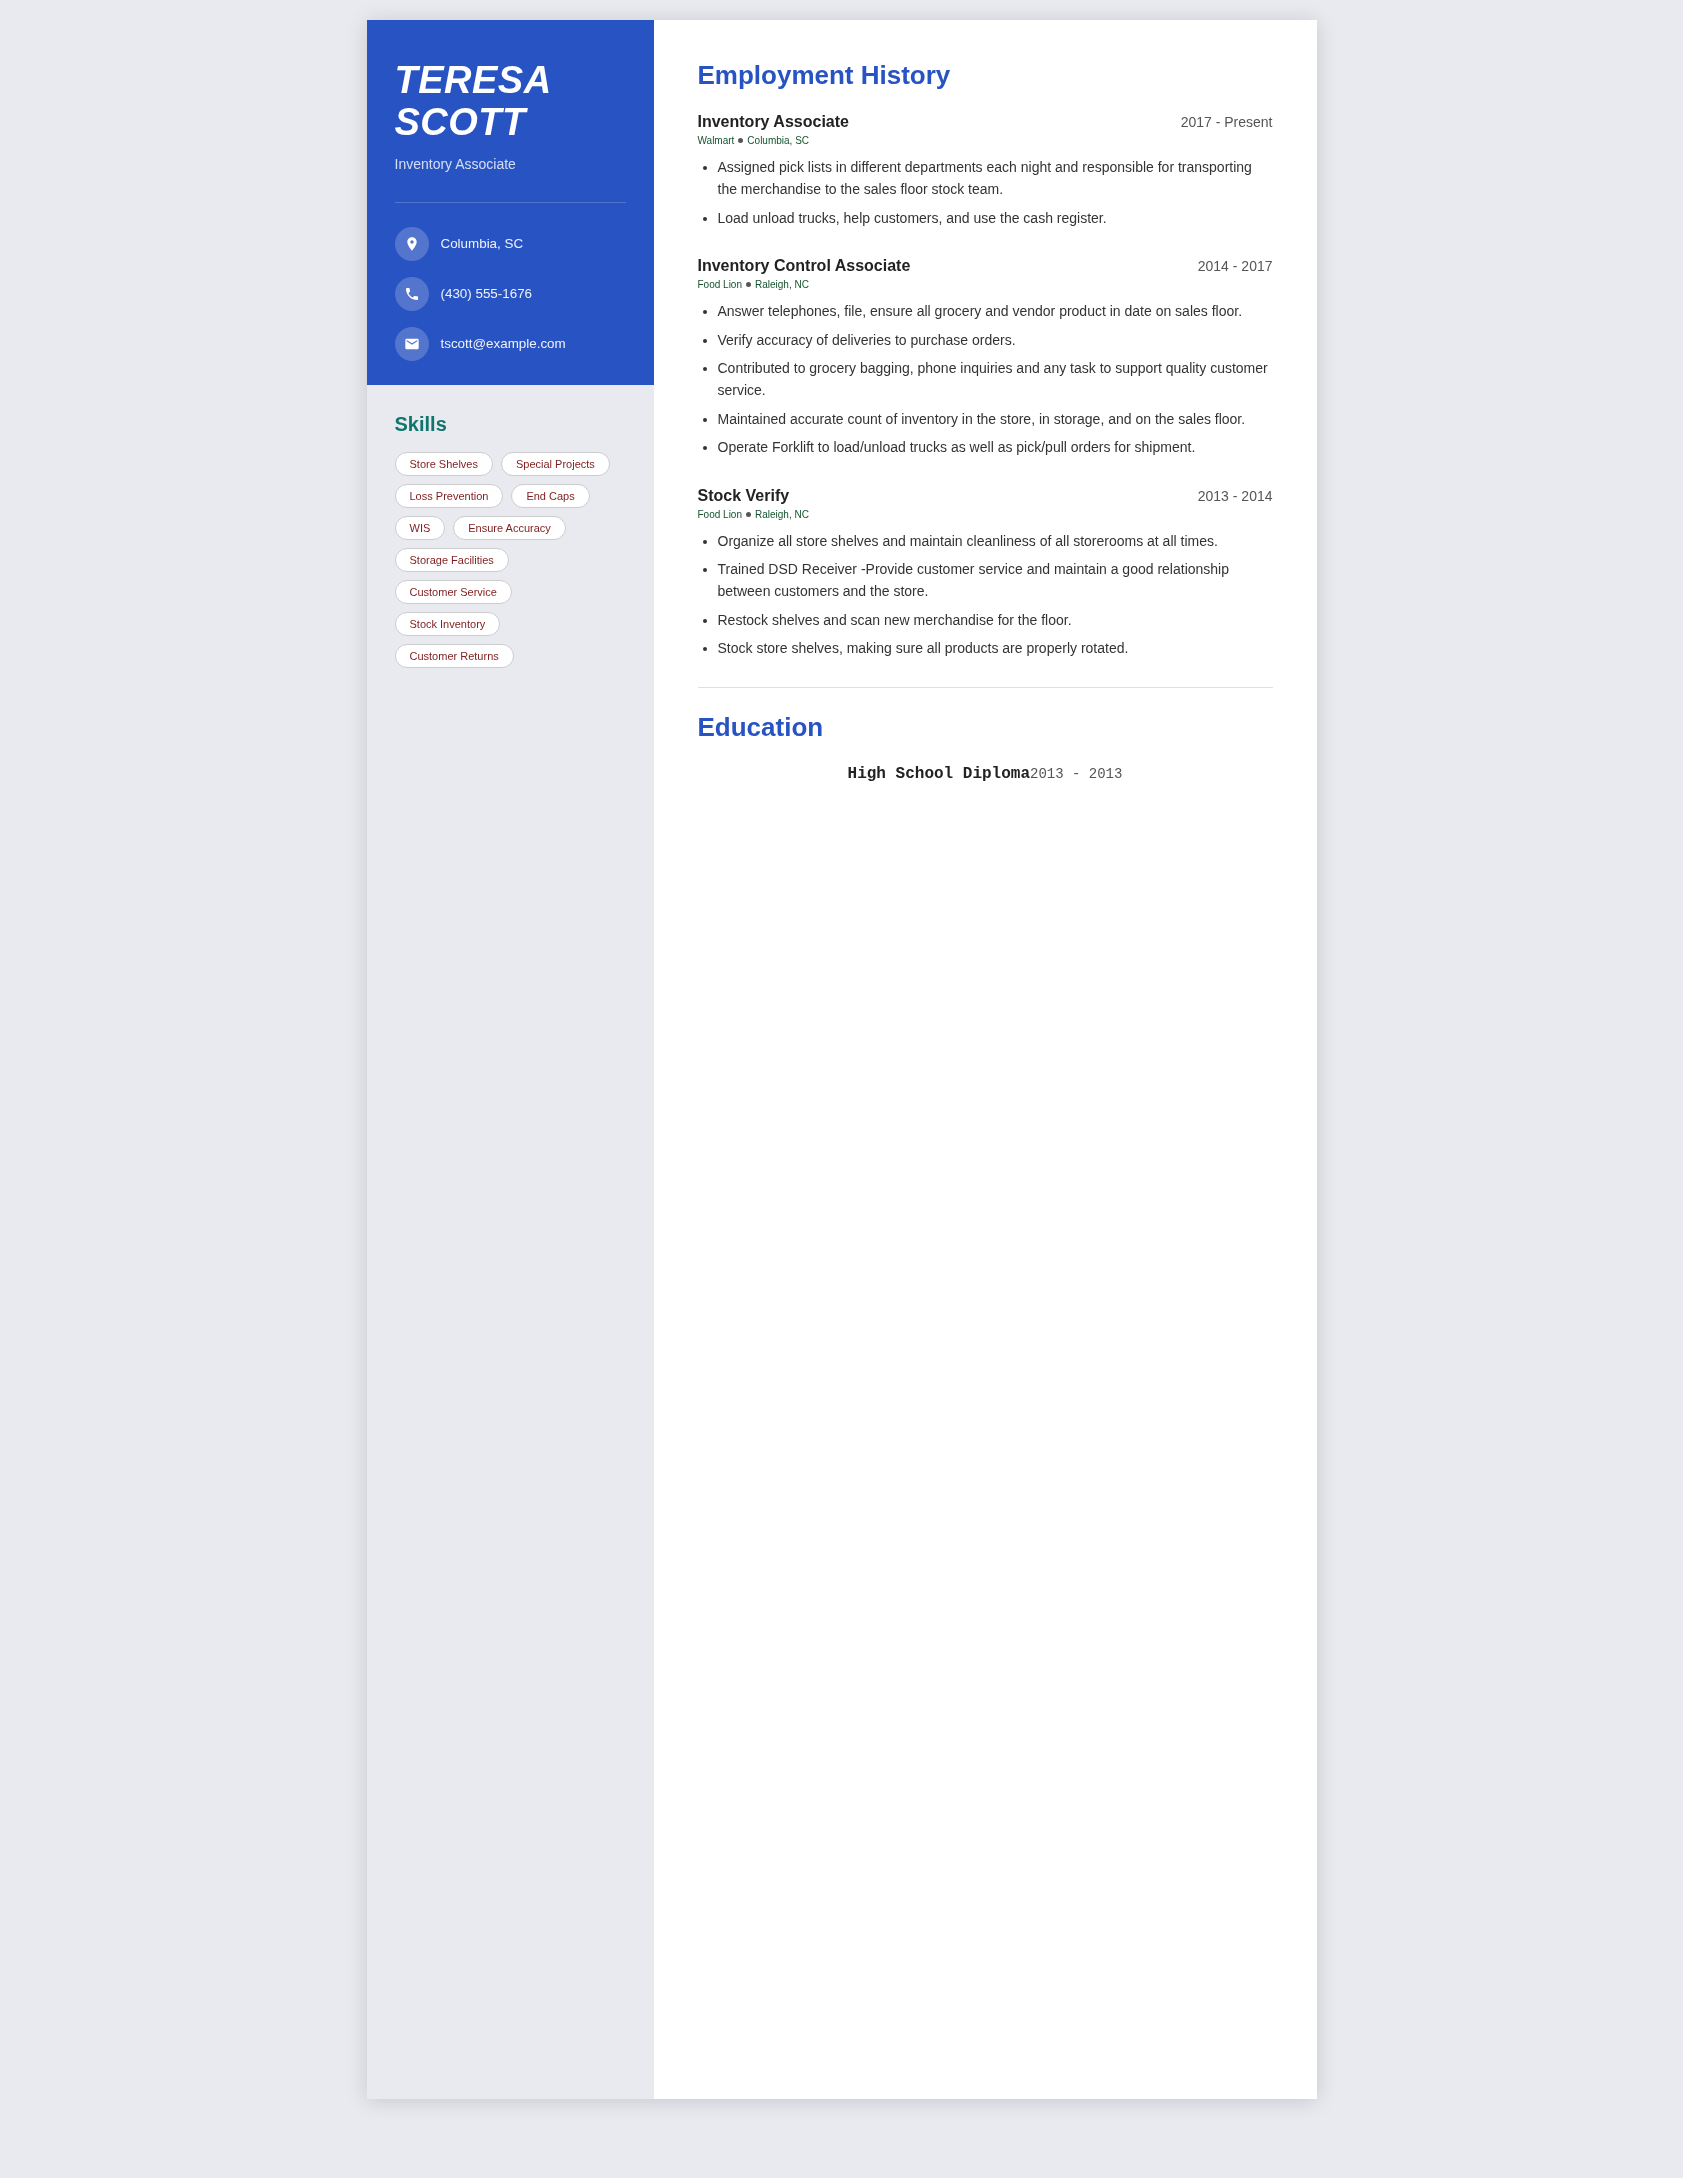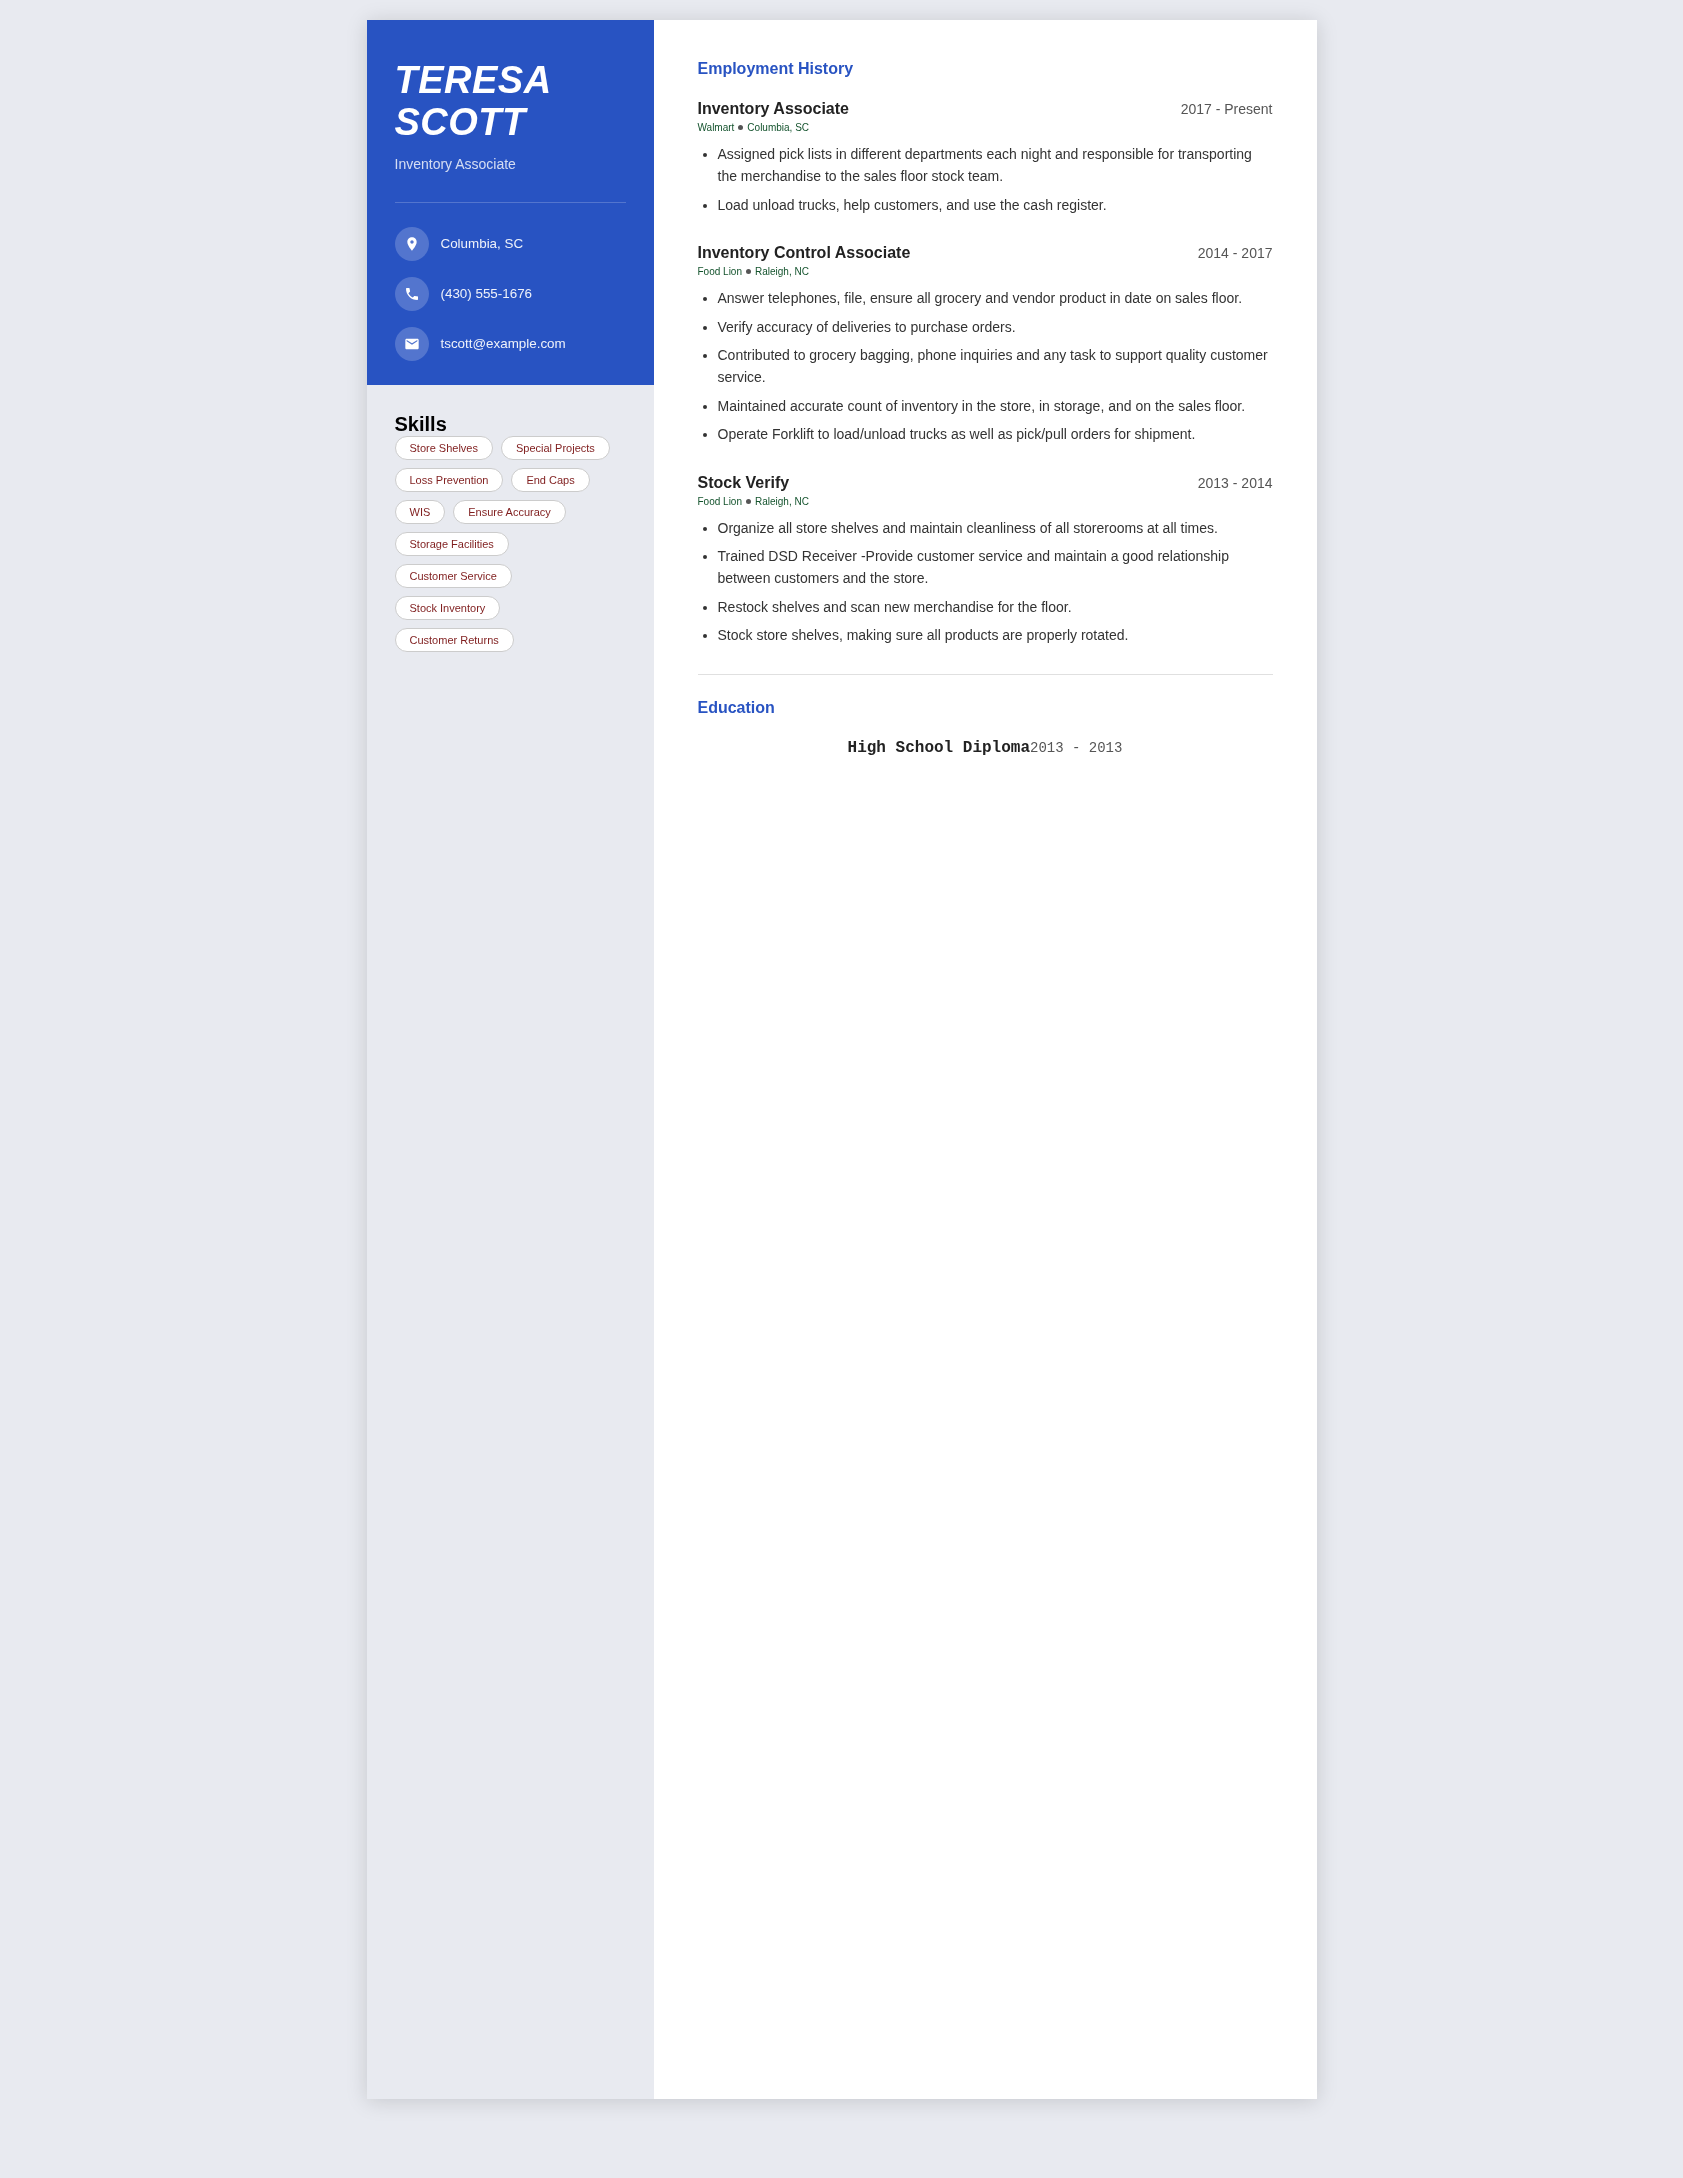--- a/index.html
+++ b/index.html
@@ -78,21 +78,22 @@
       color: rgba(255,255,255,0.92);
     }
     .sidebar-bottom {
       background: #e8eaf0;
       flex: 1;
       padding: 28px 28px;
     }
     .skills-heading {
       font-size: 20px;
       font-weight: 700;
-      color: #000000;
+      color: #0f766e;
+      margin-bottom: 16px;
     }
     .skills-list {
       display: flex;
       flex-wrap: wrap;
       gap: 8px;
     }
     .skill-tag {
       background: white;
       border: 1.5px solid #ccc;
       border-radius: 20px;
@@ -100,21 +101,21 @@
       font-size: 11px;
       color: #7f1d1d;
     }
     
     .main-content {
       flex: 1;
       padding: 40px 44px;
       background: white;
     }
     .section-title {
-      font-size: 16px;
+      font-size: 26px;
       font-weight: 700;
       color: #2853c2;
       border-bottom: none;
       margin-bottom: 18px;
       padding-bottom: 4px;
     }
     .job-block {
       margin-bottom: 28px;
     }
     .job-header {

